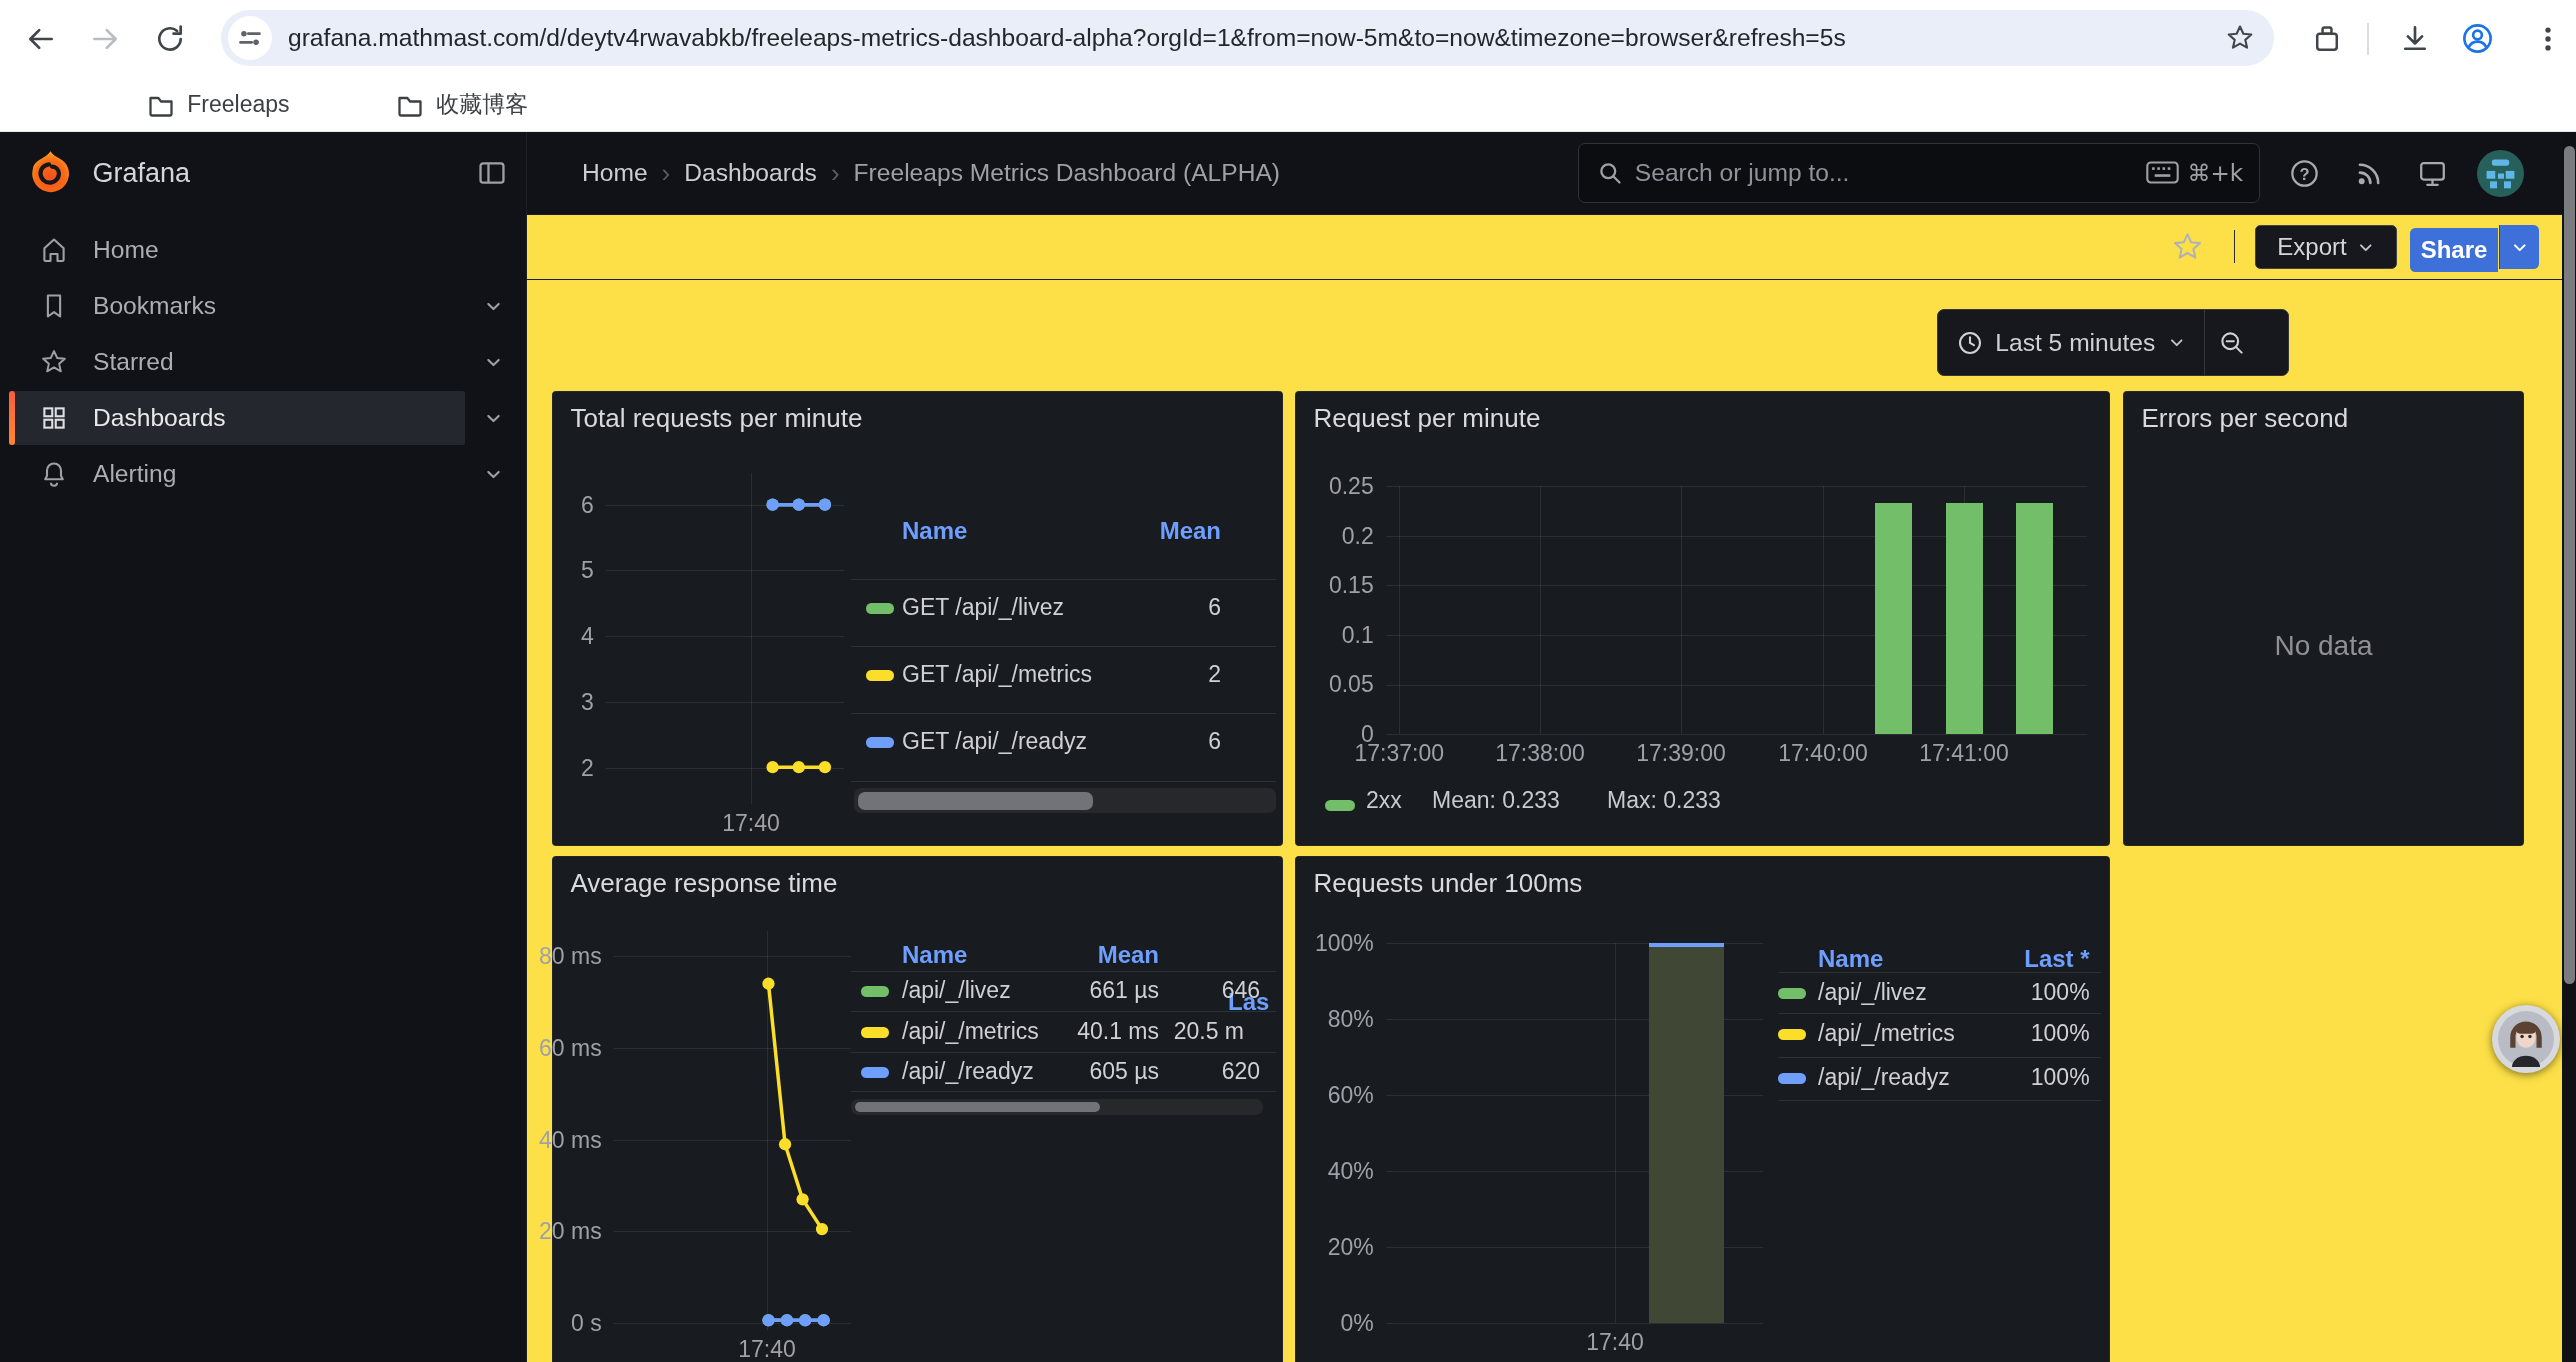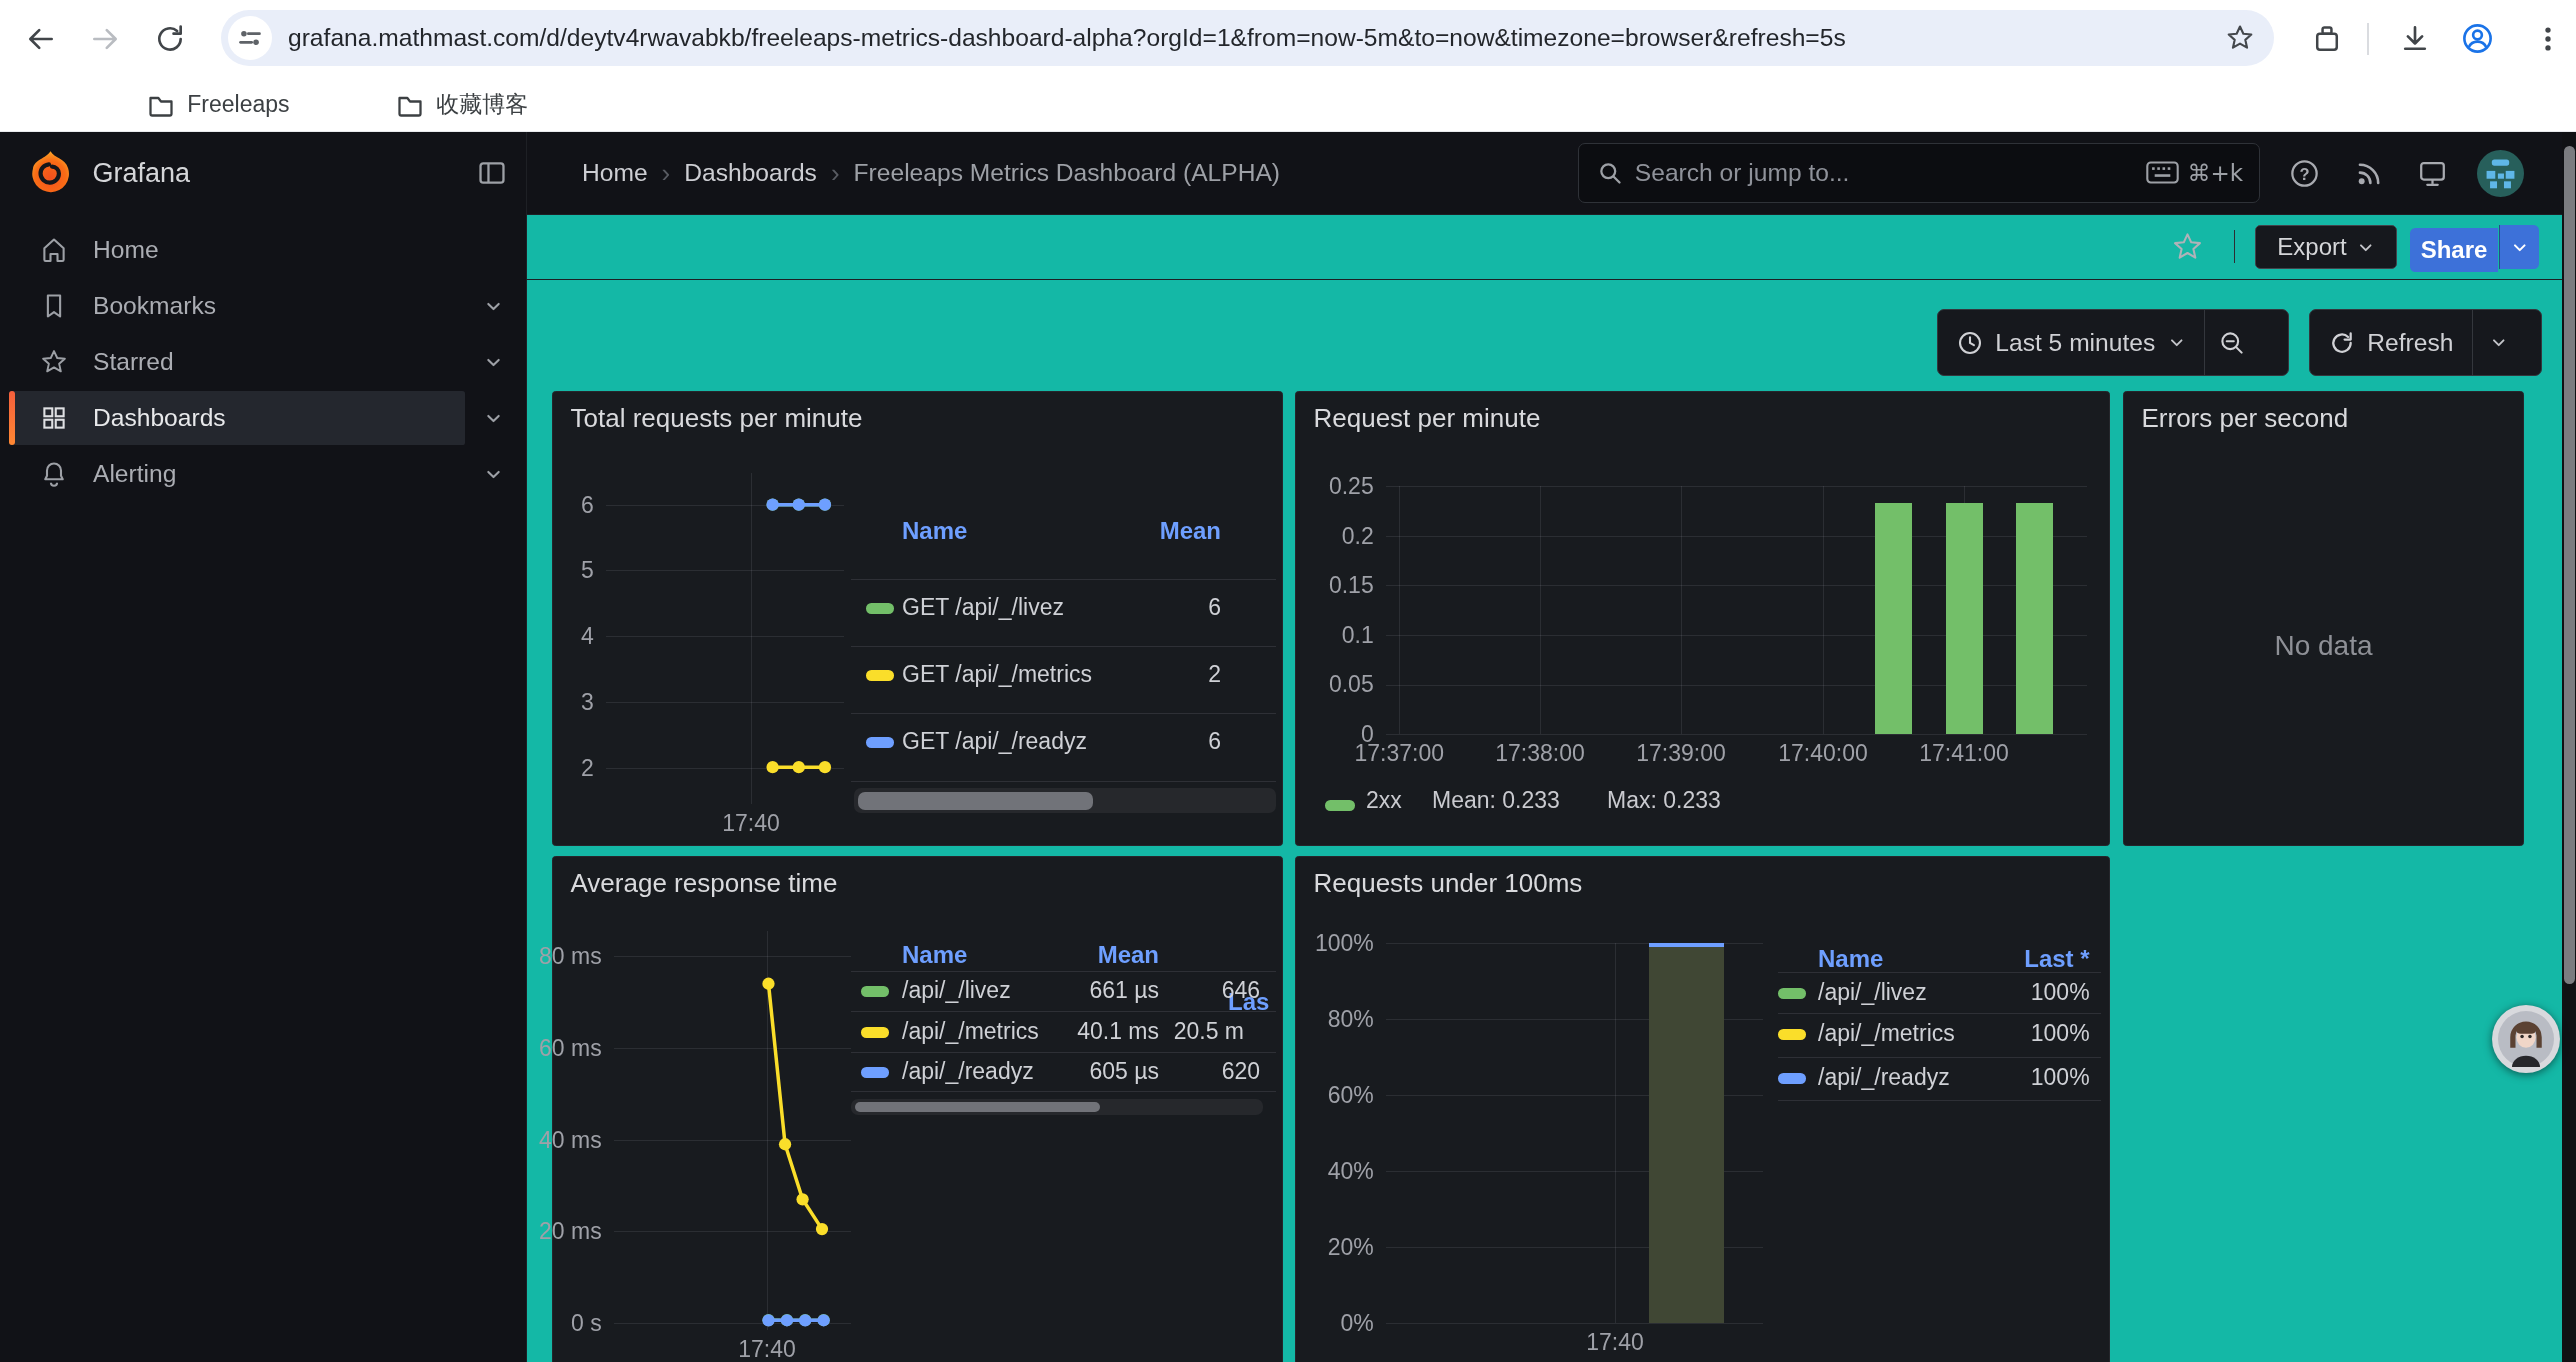--- a/index.html
+++ b/index.html
@@ -1,16 +1,16 @@
 <!DOCTYPE html>
 <html style="font-size:14px"><head>
 <meta charset="utf-8">
 <style>
   html,body{margin:0;padding:0;background:#000;}
-  .app{position:relative;width:2576px;height:1363px;overflow:hidden;background:#14b8a6;
+  .app{position:relative;width:2576px;height:1363px;overflow:hidden;background:#fde047;
        font-family:"Liberation Sans","DejaVu Sans",sans-serif;}
   .abs{position:absolute;}
   svg{display:block;}
   
   .toolbar{position:absolute;left:0;top:0;width:2576px;height:77px;background:#ffffff;}
   .bookbar{position:absolute;left:0;top:77px;width:2576px;height:54px;background:#ffffff;border-bottom:0.9px solid #e8eaed;}
   .omnibox{position:absolute;left:221px;top:9.6px;width:2053px;height:56px;border-radius:28px;background:#e9eef9;display:flex;align-items:center;}
   .tune-circle{width:44px;height:44px;border-radius:22px;background:#ffffff;margin-left:7px;display:flex;align-items:center;justify-content:center;flex:0 0 auto;}
   .url-text{margin-left:16px;font-size:24.6px;color:#23262b;white-space:nowrap;overflow:hidden;flex:1 1 auto;}
   .bm-item{position:absolute;top:85px;height:39px;display:flex;align-items:center;gap:12.3px;font-size:23px;color:#3c4043;}
@@ -350,35 +350,20 @@
       <svg width="17.5" height="17.5" viewBox="0 0 22 22">
           <path d="M5 8 L11 14 L17 8" stroke="#c3c4c9" stroke-width="2.4" fill="none" stroke-linecap="round" stroke-linejoin="round"></path>
         </svg>
     </div>
     <div class="tg-div"></div>
     <div style="display:flex;align-items:center;justify-content:center;width:54px;height:100%;">
       <svg width="28" height="28" viewBox="0 0 32 32">
           <circle cx="14" cy="14" r="9" stroke="#d0d1d5" stroke-width="2.4" fill="none"></circle>
           <path d="M10 14 h8" stroke="#d0d1d5" stroke-width="2.4" stroke-linecap="round"></path>
           <path d="M21 21 L27 27" stroke="#d0d1d5" stroke-width="2.4" stroke-linecap="round"></path>
-        </svg>
-    </div>
-  </div>
-  <div class="tgroup" style="left:2297px;top:309px;width:233px;">
-    <div style="display:flex;align-items:center;gap:12.3px;padding:0 19px;height:100%;">
-      <svg width="26" height="26" viewBox="0 0 30 30">
-          <path d="M25 15 a10 10 0 1 1 -3 -7" stroke="#d0d1d5" stroke-width="2.6" fill="none" stroke-linecap="round"></path>
-          <path d="M25 4 v7 h-7" stroke="#d0d1d5" stroke-width="2.6" fill="none" stroke-linecap="round" stroke-linejoin="round"></path>
-        </svg>
-      <span style="font-size:24.6px;color:#d0d1d5;">Refresh</span>
-    </div>
-    <div class="tg-div"></div>
-    <div style="display:flex;align-items:center;justify-content:center;width:51px;height:100%;">
-      <svg width="17.5" height="17.5" viewBox="0 0 22 22">
-          <path d="M5 8 L11 14 L17 8" stroke="#c3c4c9" stroke-width="2.4" fill="none" stroke-linecap="round" stroke-linejoin="round"></path>
         </svg>
     </div>
   </div>
 
   <div class="panel" style="left:552px;top:391px;width:731px;height:455px;">
     <div class="ptitle">Total requests per minute</div>
     <div class="chart" style="left:53px;top:81px;width:238px;height:331px;">
         <div class="grid-h" style="top: 32px;"></div>
         <div class="ytick" style="top: 17.5px;">6</div>
         <div class="grid-h" style="top: 97px;"></div>

